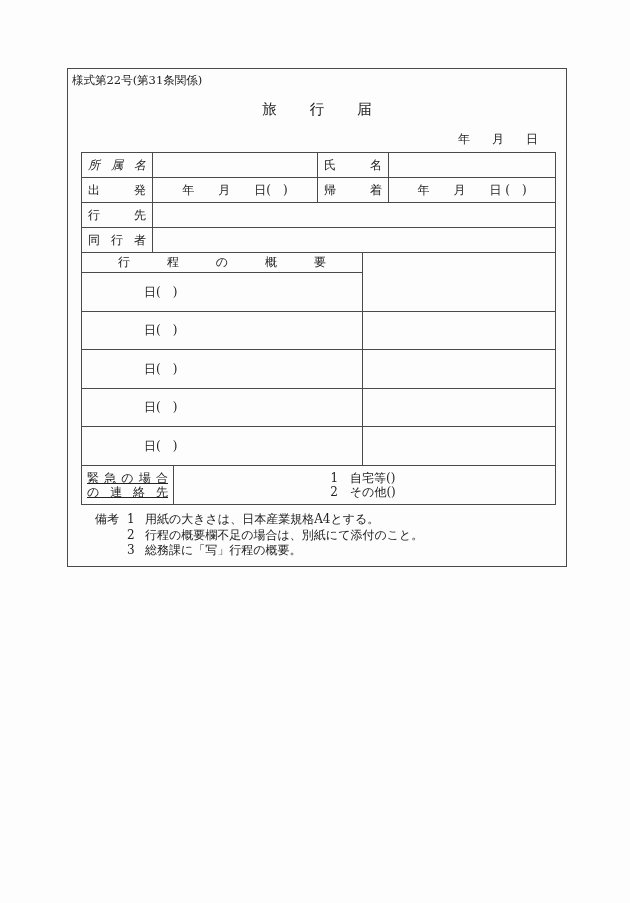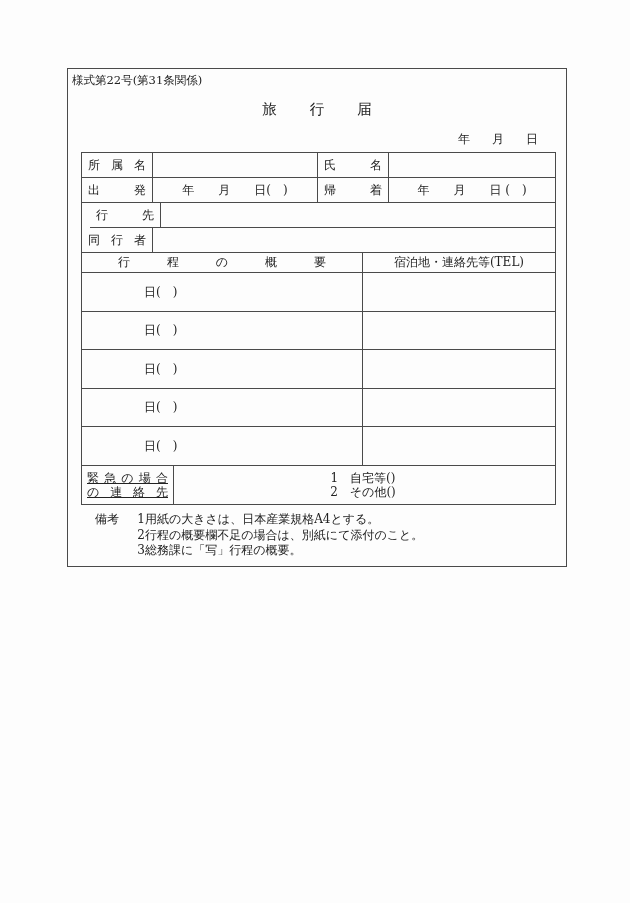--- a/index.html
+++ b/index.html
@@ -41,21 +41,21 @@
   .hdr{text-align:justify;text-align-last:justify;padding:0 36px;}
   .ctr{text-align:center;}
   .day{padding-left:62px;}
   .emg-label{
     display:flex;flex-direction:column;justify-content:center;
     padding:0 5px;line-height:14px;
   }
   .emg-label span{text-align:justify;text-align-last:justify;width:100%;display:block;}
   .emg-contacts{display:flex;flex-direction:column;justify-content:center;line-height:14px;align-items:center;}
   .emg-line{display:flex;justify-content:space-between;padding:0 10px 0 7px;}
-  .remarks{position:absolute;left:95px;top:512px;display:flex;font-size:12px;line-height:15.5px;text-align:right;}
+  .remarks{position:absolute;left:95px;top:512px;display:flex;font-size:12px;line-height:15.5px;}
   .rem-head{margin-right:8px;flex:none;}
   .rem-item{display:flex;}
   .rem-num{display:inline-block;width:18px;flex:none;}
 </style>
 </head>
 <body>
 
 <div class="page">
 
   <div class="outer-box"></div>
@@ -63,38 +63,37 @@
   <div class="form-number">様式第22号(第31条関係)</div>
 
   <div class="title-wrap">
     <span class="title-text">旅行届</span>
   </div>
 
   <div class="date-line">年月日</div>
 
   <div class="form-table">
 
-    <div class="cell lbl br bb h25" style="left:0;top:0;width:71px;">所属名</div>
+    <div class="cell lbl br bb h25" style="left:0;top:0;width:71px;font-style:italic;">所属名</div>
     <div class="cell br bb h25" style="left:71px;top:0;width:165px;"></div>
     <div class="cell lbl br bb h25" style="left:236px;top:0;width:71px;">氏名</div>
     <div class="cell bb h25" style="left:307px;top:0;width:166px;"></div>
 
     <div class="cell lbl br bb h25" style="left:0;top:25px;width:71px;">出発</div>
     <div class="cell ctr br bb h25" style="left:71px;top:25px;width:165px;">年　　月　　日(　)</div>
     <div class="cell lbl br bb h25" style="left:236px;top:25px;width:71px;">帰着</div>
     <div class="cell ctr bb h25" style="left:307px;top:25px;width:166px;">年　　月　　日 (　)</div>
 
-    <div class="cell lbl br bb h25" style="left:8px;top:50px;width:71px;">行先</div>
+    <div class="cell lbl br bb h25" style="left:0;top:50px;width:71px;">行先</div>
     <div class="cell bb h25" style="left:71px;top:50px;width:402px;"></div>
 
     <div class="cell lbl br bb h25" style="left:0;top:75px;width:71px;">同行者</div>
     <div class="cell bb h25" style="left:71px;top:75px;width:402px;"></div>
 
     <div class="cell hdr br bb h20" style="left:0;top:100px;width:281px;">行程の概要</div>
-    <div class="cell ctr bb h20" style="left:281px;top:100px;width:192px;">宿泊地・連絡先等(TEL)</div>
 
     <div class="cell day br bb h39" style="left:0;top:120px;width:281px;">日(　)</div>
     <div class="cell bb h39" style="left:281px;top:120px;width:192px;"></div>
 
     <div class="cell day br bb h38" style="left:0;top:159px;width:281px;">日(　)</div>
     <div class="cell bb h38" style="left:281px;top:159px;width:192px;"></div>
 
     <div class="cell day br bb h39" style="left:0;top:197px;width:281px;">日(　)</div>
     <div class="cell bb h39" style="left:281px;top:197px;width:192px;"></div>
 

